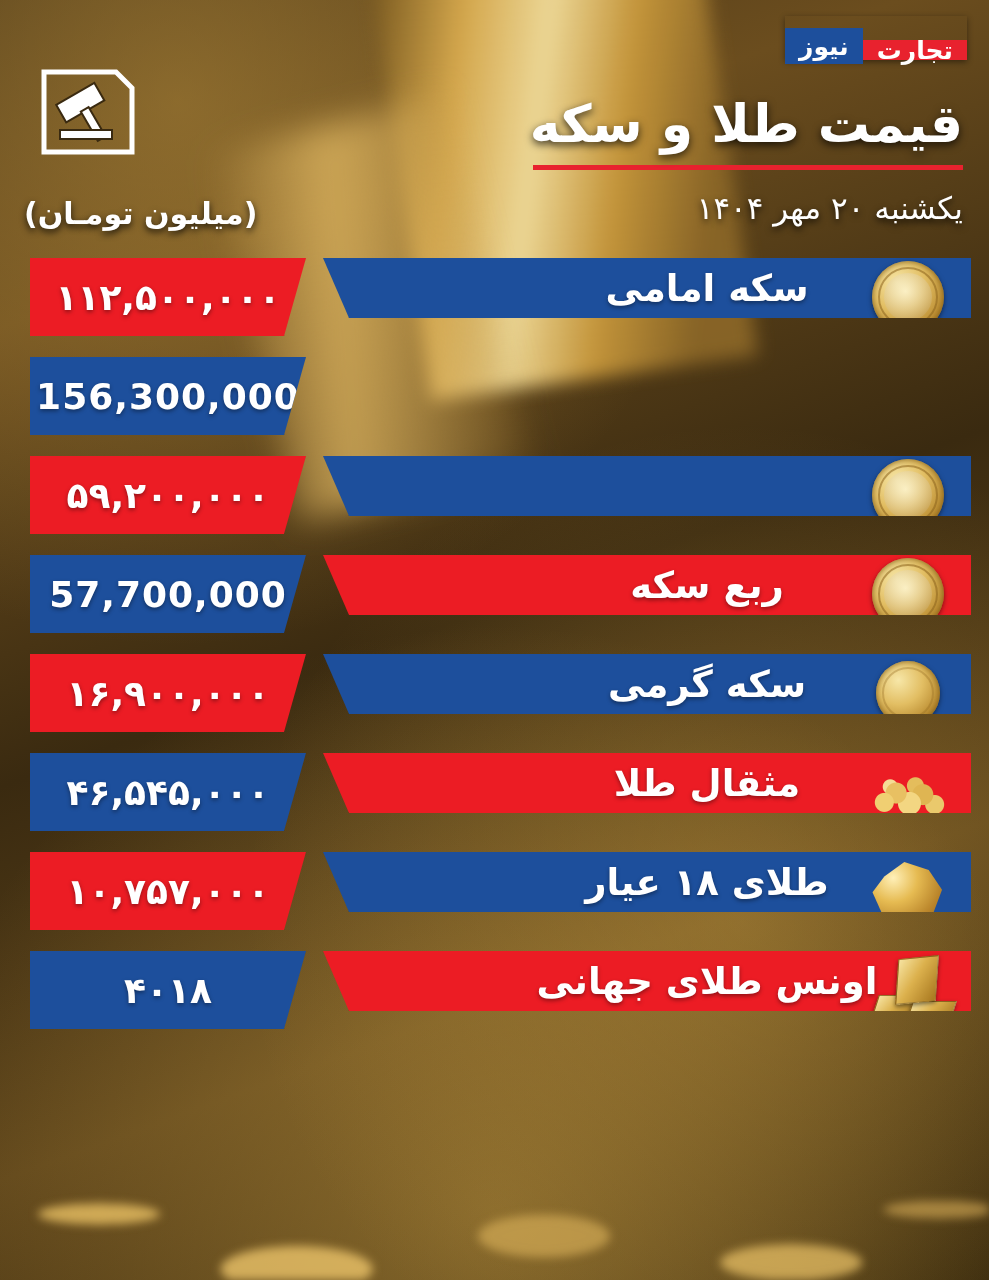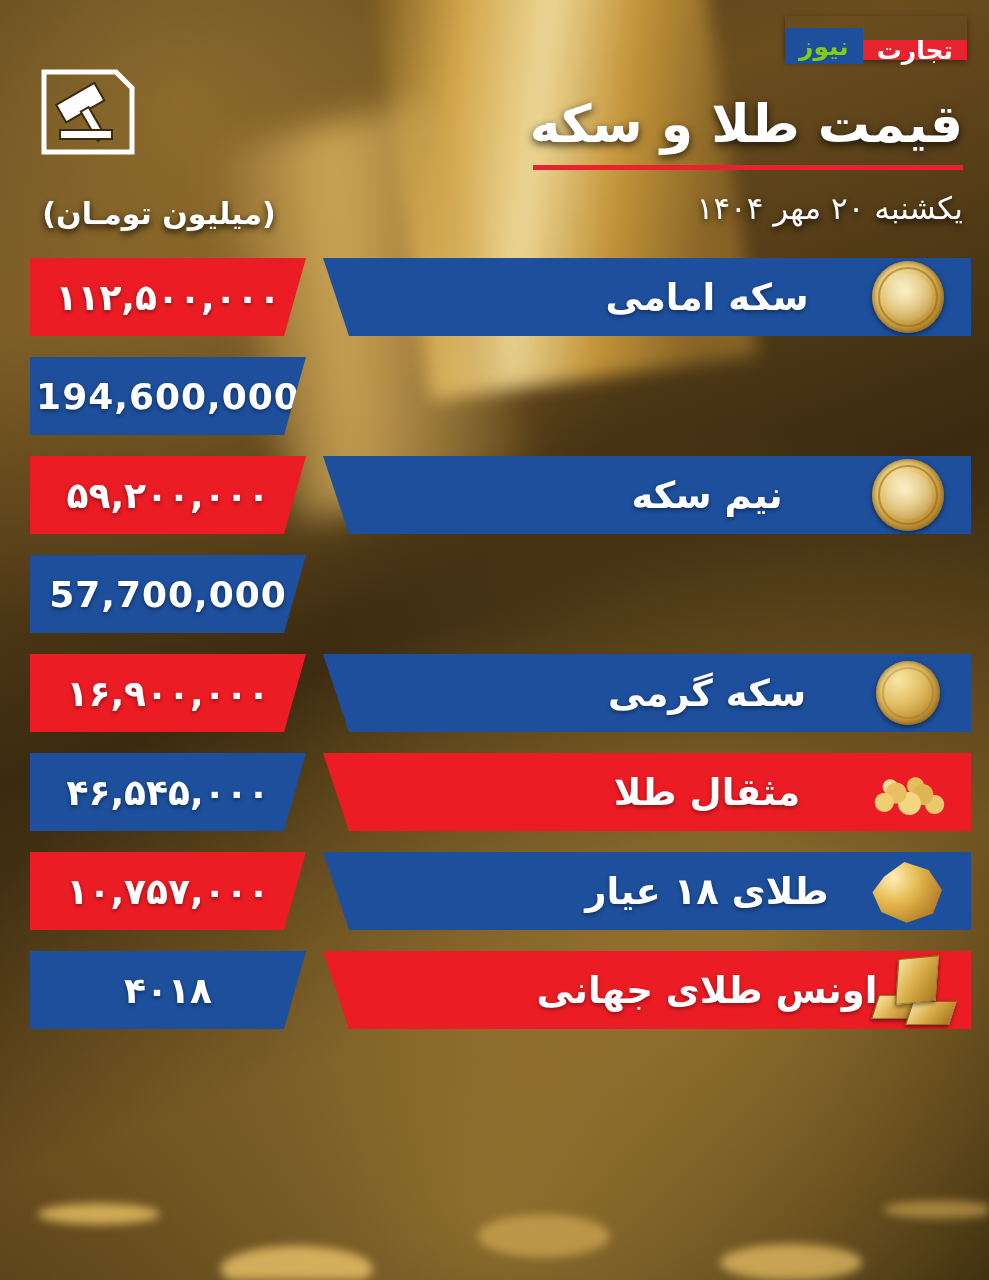--- a/index.html
+++ b/index.html
@@ -61,21 +61,21 @@
     background: #e8222e;
     color: #fff;
     display: flex; align-items: center; justify-content: center;
     padding: 0 14px;
     font-size: 25px; font-weight: bold;
     letter-spacing: -0.5px;
     margin-top: 24px;
   }
   .logo .blue {
     background: #1d4f9c;
-    color: #84cc16;
+    color: #ffffff;
     display: flex; align-items: center; justify-content: center;
     padding: 18px 14px;
     font-size: 25px; font-weight: bold; margin-top: 12px;
   }
 
   .title-wrap {
     position: absolute;
     right: 26px; top: 95px;
     text-align: right;
     width: 560px;
@@ -108,21 +108,21 @@
   
   .icon-box {
     position: absolute;
     left: 38px; top: 66px;
     width: 100px; height: 92px;
   }
   .unit-label {
     position: absolute;
     left: 24px; top: 196px;
     width: 270px;
-    text-align: center;
+    text-align: left;
     color: #ffffff;
     font-size: 30px;
     font-weight: bold;
     text-shadow: 0 3px 7px rgba(0,0,0,0.8);
     direction: rtl;
   }
 
   
   .rows {
     position: absolute;
@@ -136,21 +136,21 @@
     display: flex;
     flex-direction: row-reverse;
     align-items: center;
   }
   
   .label-bar {
     position: absolute;
     right: 18px;
     top: 0;
     width: 648px;
-    height: 78px;
+    height: 60px;
     display: flex;
     align-items: center;
     justify-content: center;
     box-shadow: 0 4px 10px rgba(0,0,0,0.45);
   }
   .label-bar.blue { background: #1d4f9c; clip-path: polygon(0 0, 100% 0, 100% 100%, 26px 100%); }
   .label-bar.red  { background: #ec1c24; clip-path: polygon(0 0, 100% 0, 100% 100%, 26px 100%); }
   .label-text {
     color: #fff;
     font-size: 37px;
@@ -290,37 +290,44 @@
               <div class="face"></div>
             </div>
           </span>
         </div>
         <div class="price-bar red">
           <span class="price-text">۱۱۲,۵۰۰,۰۰۰</span>
         </div>
       </div>
       <div class="row">
         <div class="price-bar blue">
-          <span class="price-text">194,600,000</span>
+          <span class="price-text">156,300,000</span>
         </div>
       </div>
       <div class="row">
         <div class="label-bar blue">
-          <span class="label-text">نیم سکه</span>
           <span class="thumb">
             <div class="coin">
               <div class="face"></div>
             </div>
           </span>
         </div>
         <div class="price-bar red">
           <span class="price-text">۵۹,۲۰۰,۰۰۰</span>
         </div>
       </div>
       <div class="row">
+        <div class="label-bar red">
+          <span class="label-text">ربع سکه</span>
+          <span class="thumb">
+            <div class="coin">
+              <div class="face"></div>
+            </div>
+          </span>
+        </div>
         <div class="price-bar blue">
           <span class="price-text">57,700,000</span>
         </div>
       </div>
       <div class="row">
         <div class="label-bar blue">
           <span class="label-text">سکه گرمی</span>
           <span class="thumb">
             <div class="coin small plain"></div>
           </span>

